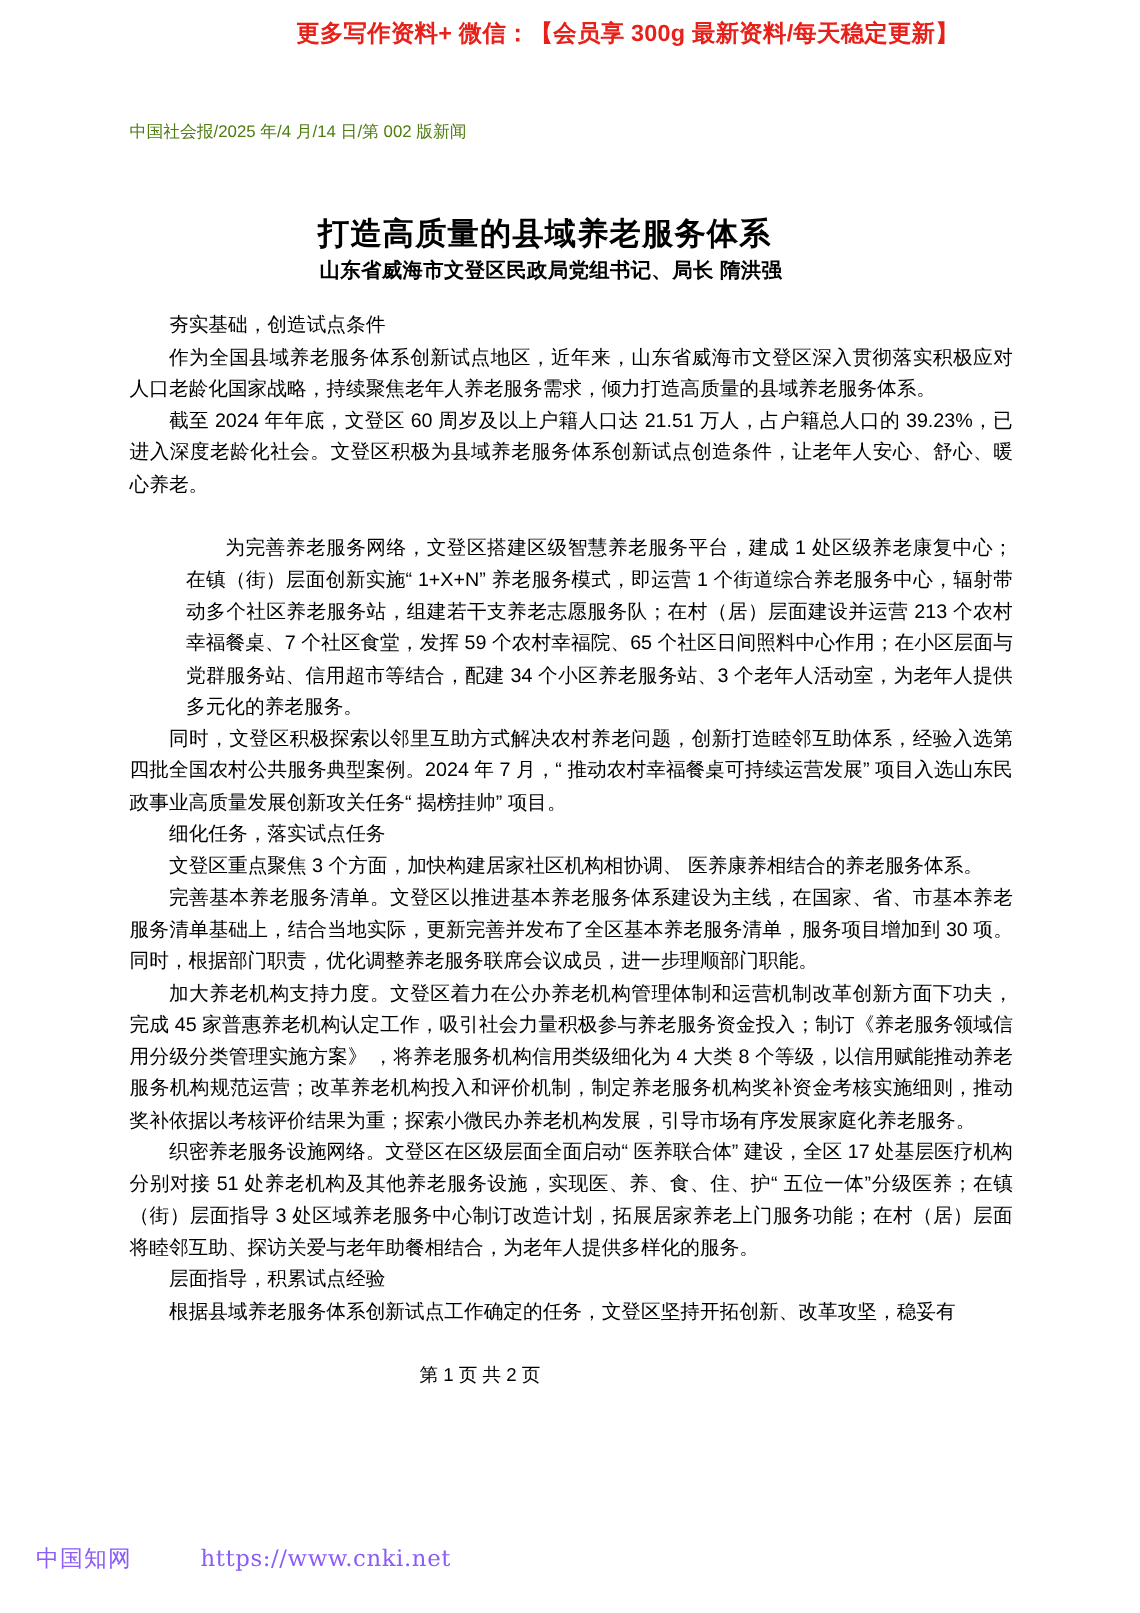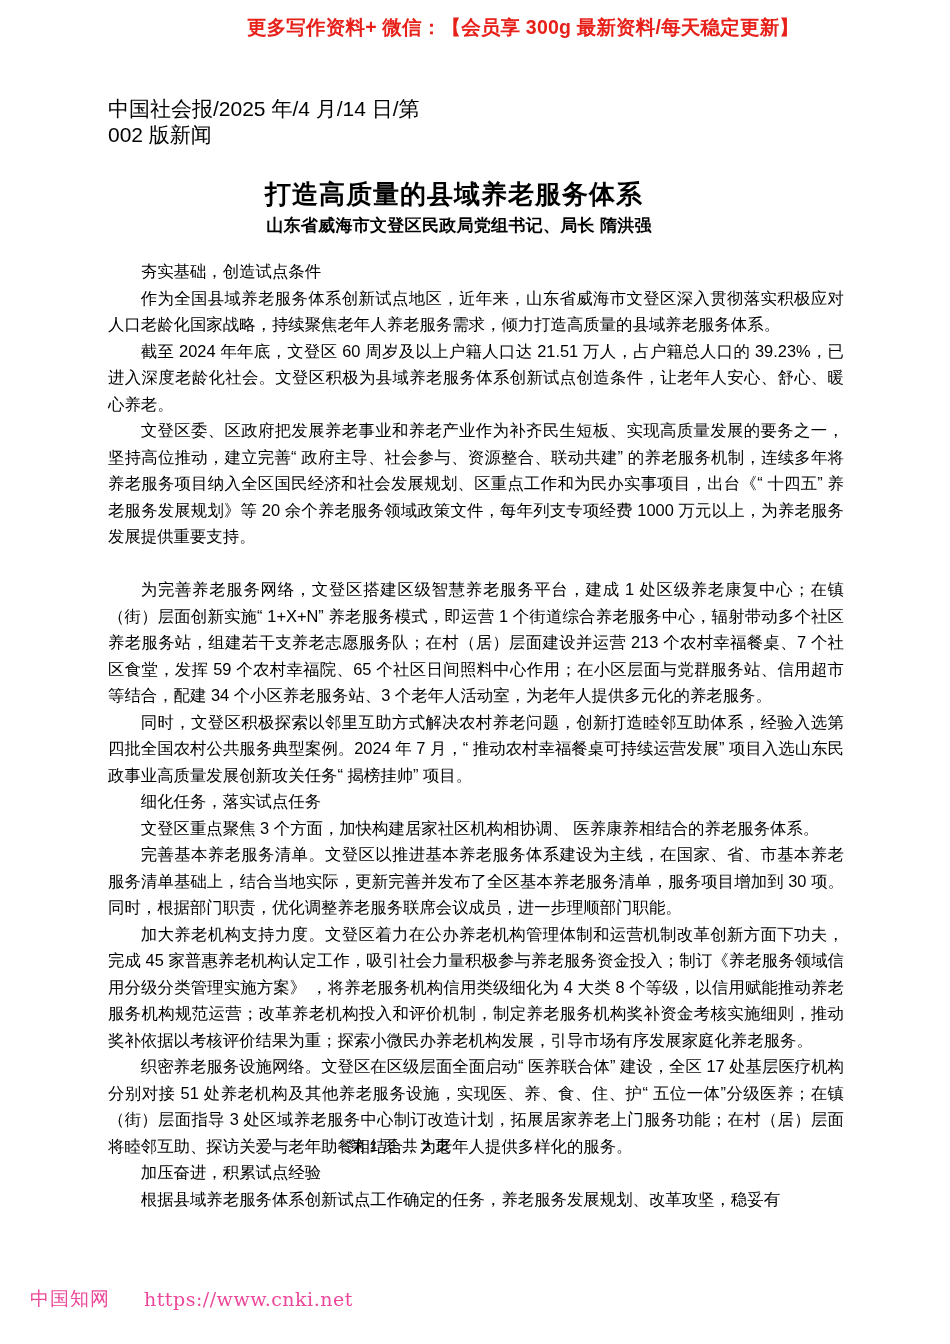--- a/index.html
+++ b/index.html
@@ -37,23 +37,23 @@
     white-space: nowrap;
     padding-left: 48px;
   }
 
   
   .source-line {
     position: absolute;
     left: 108px;
     top: 96px;
     width: 330px;
-    font-size: 21px;
+    font-size: 14px;
     line-height: 26px;
-    color: #000000;
+    color: #4d7c0f;
   }
 
   
   .doc-title {
     position: absolute;
     left: 0;
     top: 160px;
     width: 908px;
     text-align: center;
     font-size: 26px;
@@ -87,20 +87,21 @@
     text-justify: inter-ideograph;
     color: #000;
   }
   .body-col p {
     margin: 0;
     text-indent: 2em;
     text-align: justify;
   }
   .body-col p.spaced-before {
     margin-top: 26.5px;
+    margin-left: 47px;
   }
 
   
   .page-footer {
     position: absolute;
     left: 0;
     top: 1136px;
     width: 840px;
     text-align: center;
     padding-right: 40px;
@@ -109,21 +110,22 @@
     color: #000;
   }
 
   
   .watermark {
     position: absolute;
     left: 30px;
     top: 1286px;
     display: flex;
     align-items: center;
-    color: #ec4899;
+    color: #8b5cf6;
+    gap: 23px;
   }
   .watermark .wm-brand {
     font-size: 19px;
     letter-spacing: 1px;
     font-family: "DejaVu Serif", "Liberation Serif", serif;
   }
   .watermark .wm-url {
     margin-left: 34px;
     font-size: 19px;
     letter-spacing: 0.5px;
@@ -140,30 +142,29 @@
   <div class="source-line">中国社会报/2025 年/4 月/14 日/第 002 版新闻</div>
 
   <h1 class="doc-title">打造高质量的县域养老服务体系</h1>
 
   <div class="doc-byline">山东省威海市文登区民政局党组书记、局长  隋洪强</div>
 
   <div class="body-col">
       <p>夯实基础，创造试点条件</p>
       <p>作为全国县域养老服务体系创新试点地区，近年来，山东省威海市文登区深入贯彻落实积极应对人口老龄化国家战略，持续聚焦老年人养老服务需求，倾力打造高质量的县域养老服务体系。</p>
       <p>截至 2024 年年底，文登区 60 周岁及以上户籍人口达 21.51 万人，占户籍总人口的 39.23%，已进入深度老龄化社会。文登区积极为县域养老服务体系创新试点创造条件，让老年人安心、舒心、暖心养老。</p>
-      <p>文登区委、区政府把发展养老事业和养老产业作为补齐民生短板、实现高质量发展的要务之一，坚持高位推动，建立完善“ 政府主导、社会参与、资源整合、联动共建” 的养老服务机制，连续多年将养老服务项目纳入全区国民经济和社会发展规划、区重点工作和为民办实事项目，出台《“ 十四五” 养老服务发展规划》等 20 余个养老服务领域政策文件，每年列支专项经费 1000 万元以上，为养老服务发展提供重要支持。</p>
       <p class="spaced-before">为完善养老服务网络，文登区搭建区级智慧养老服务平台，建成 1 处区级养老康复中心；在镇（街）层面创新实施“ 1+X+N” 养老服务模式，即运营 1 个街道综合养老服务中心，辐射带动多个社区养老服务站，组建若干支养老志愿服务队；在村（居）层面建设并运营 213 个农村幸福餐桌、7 个社区食堂，发挥 59 个农村幸福院、65 个社区日间照料中心作用；在小区层面与党群服务站、信用超市等结合，配建 34 个小区养老服务站、3 个老年人活动室，为老年人提供多元化的养老服务。</p>
       <p>同时，文登区积极探索以邻里互助方式解决农村养老问题，创新打造睦邻互助体系，经验入选第四批全国农村公共服务典型案例。2024 年 7 月，“ 推动农村幸福餐桌可持续运营发展” 项目入选山东民政事业高质量发展创新攻关任务“ 揭榜挂帅” 项目。</p>
       <p>细化任务，落实试点任务</p>
       <p>文登区重点聚焦 3 个方面，加快构建居家社区机构相协调、 医养康养相结合的养老服务体系。</p>
       <p>完善基本养老服务清单。文登区以推进基本养老服务体系建设为主线，在国家、省、市基本养老服务清单基础上，结合当地实际，更新完善并发布了全区基本养老服务清单，服务项目增加到 30 项。同时，根据部门职责，优化调整养老服务联席会议成员，进一步理顺部门职能。</p>
       <p>加大养老机构支持力度。文登区着力在公办养老机构管理体制和运营机制改革创新方面下功夫，完成 45 家普惠养老机构认定工作，吸引社会力量积极参与养老服务资金投入；制订《养老服务领域信用分级分类管理实施方案》 ，将养老服务机构信用类级细化为 4 大类 8 个等级，以信用赋能推动养老服务机构规范运营；改革养老机构投入和评价机制，制定养老服务机构奖补资金考核实施细则，推动奖补依据以考核评价结果为重；探索小微民办养老机构发展，引导市场有序发展家庭化养老服务。</p>
       <p>织密养老服务设施网络。文登区在区级层面全面启动“ 医养联合体” 建设，全区 17 处基层医疗机构分别对接 51 处养老机构及其他养老服务设施，实现医、养、食、住、护“ 五位一体”分级医养；在镇（街）层面指导 3 处区域养老服务中心制订改造计划，拓展居家养老上门服务功能；在村（居）层面将睦邻互助、探访关爱与老年助餐相结合，为老年人提供多样化的服务。</p>
-      <p>加压奋进，积累试点经验</p>
-      <p>根据县域养老服务体系创新试点工作确定的任务，养老服务发展规划、改革攻坚，稳妥有</p>
+      <p>层面指导，积累试点经验</p>
+      <p>根据县域养老服务体系创新试点工作确定的任务，文登区坚持开拓创新、改革攻坚，稳妥有</p>
     </div>
 
   <div class="page-footer">第 1 页 共 2 页</div>
 
   <div class="watermark">
     <span class="wm-brand">中国知网</span>
     <span class="wm-url">https://www.cnki.net</span>
   </div>
 
 </div>

